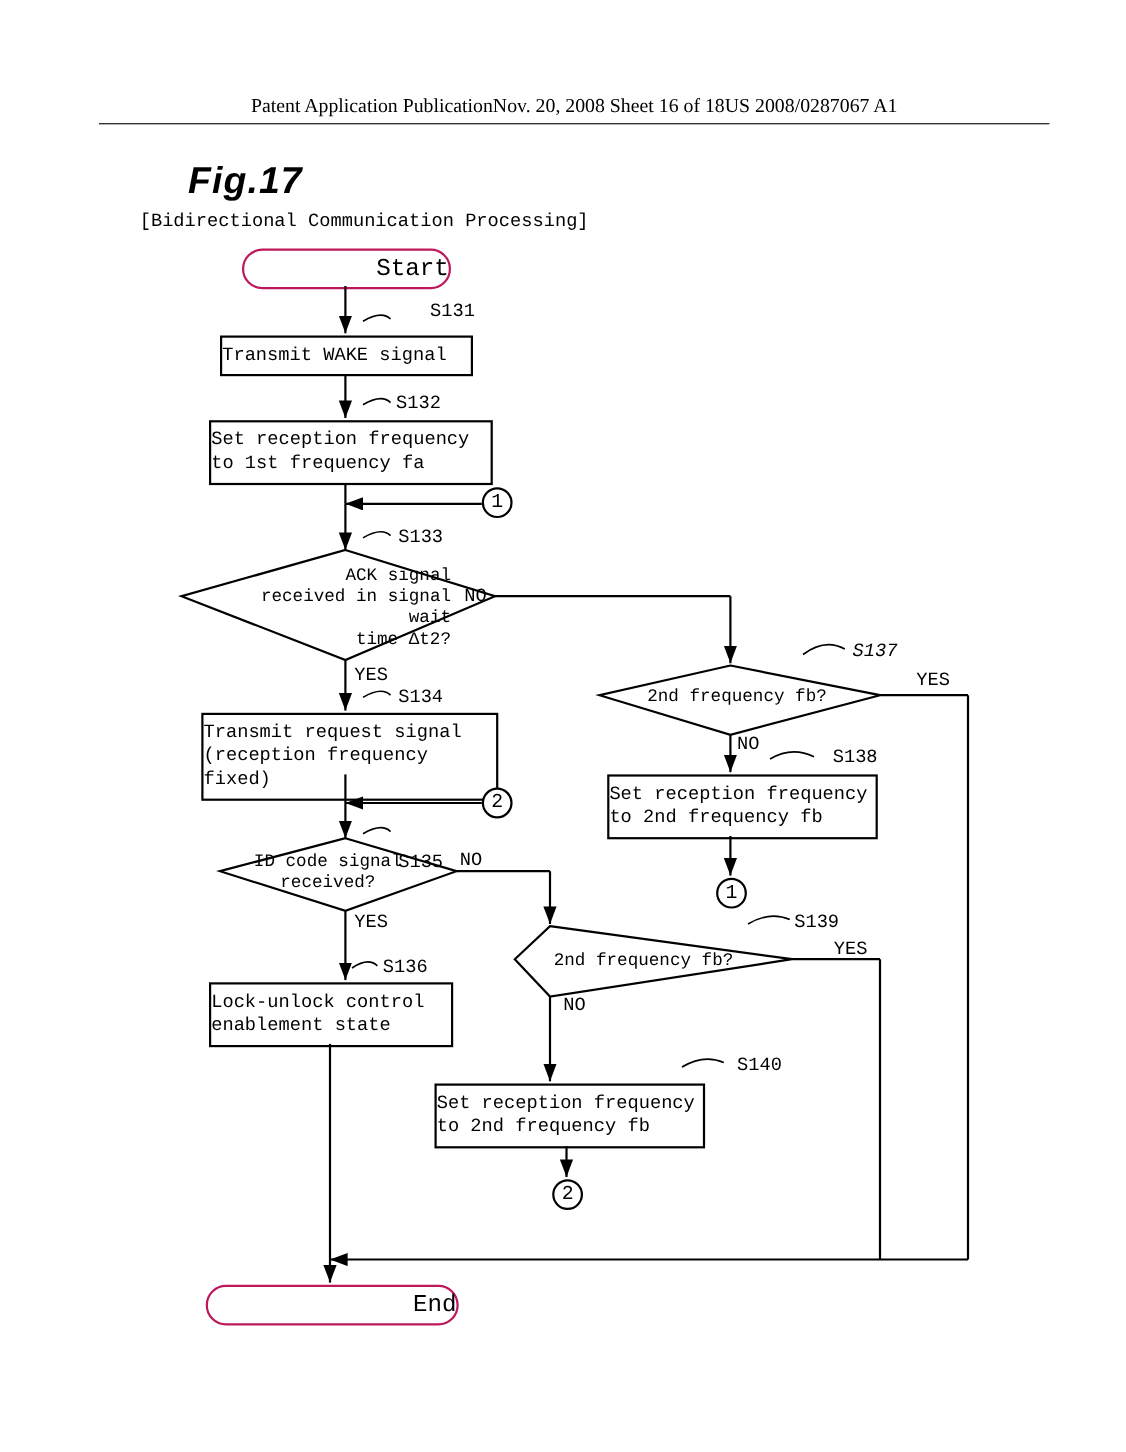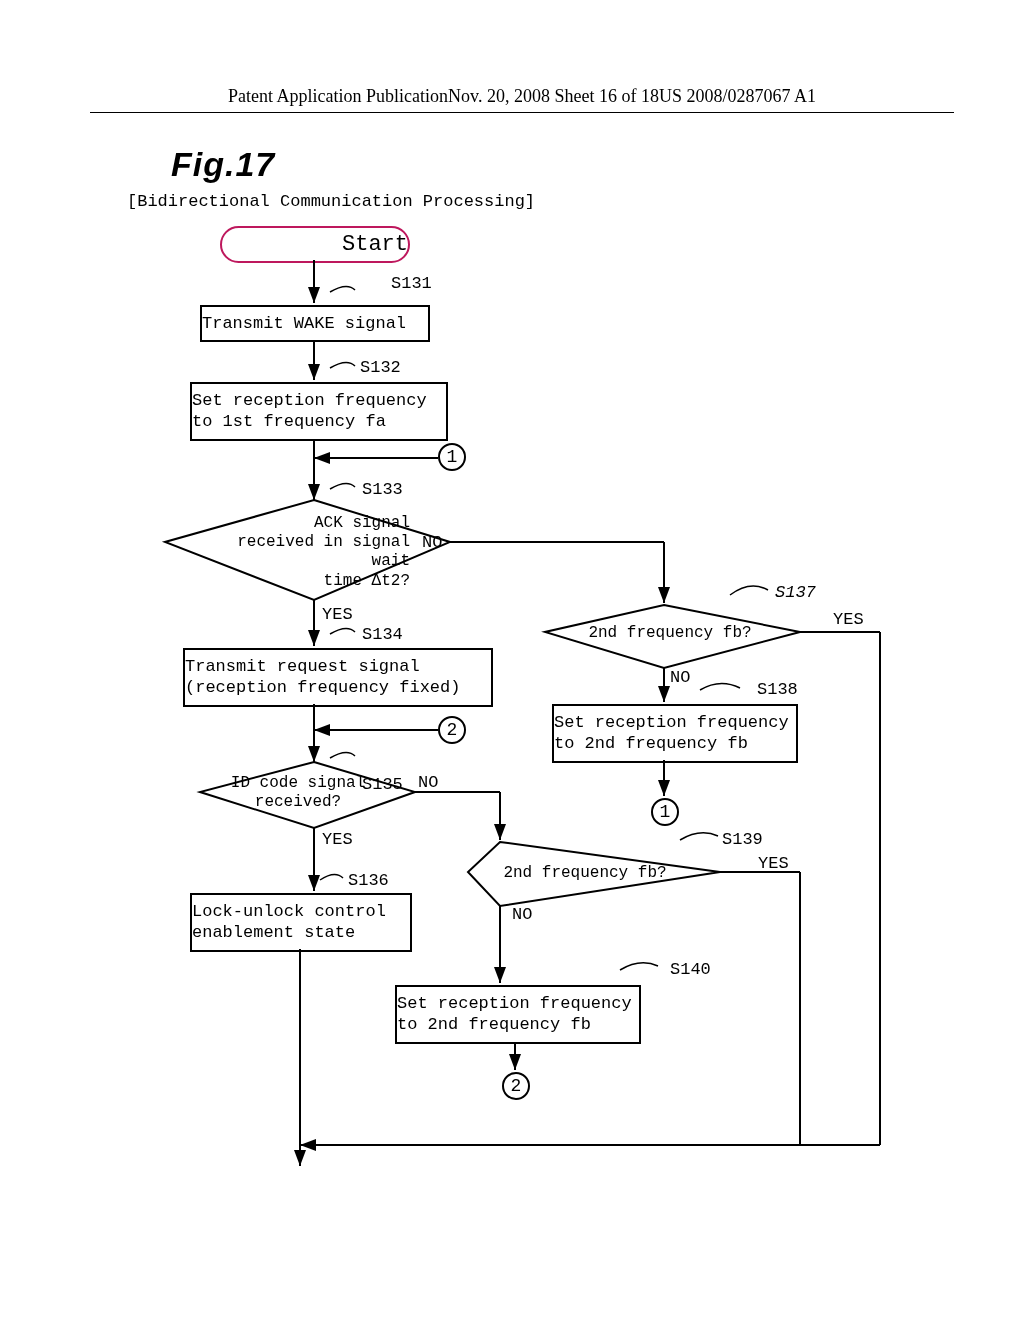--- a/index.html
+++ b/index.html
@@ -116,21 +116,21 @@
   <div class="label" style="left:362px; top:480px;">S133</div>
   <div class="label" style="left:422px; top:533px;">NO</div>
   <div class="label" style="left:322px; top:605px;">YES</div>
   <div style="position:absolute; left:190px; top:514px; width:220px; text-align:right; font-size:16px; line-height:1.2;">
     <span>ACK signal</span><br>
     <span>received in signal wait</span><br>
     <span>time Δt2?</span>
   </div>
 
   <div class="label" style="left:362px; top:625px;">S134</div>
-  <div class="process" style="left:183px; top:648px; width:310px;">
+  <div class="process" style="left:183px; top:648px; width:270px;">
     <span>Transmit request signal</span><br>
     <span>(reception frequency fixed)</span>
   </div>
 
   <div class="conn" style="left:438px; top:716px;">
     <span>2</span>
   </div>
 
   <div class="label" style="left:362px; top:750px;margin-top:25px;">S135</div>
   <div class="label" style="left:418px; top:773px;">NO</div>
@@ -173,20 +173,23 @@
   <div class="label" style="left:670px; top:960px;">S140</div>
   <div class="process" style="left:395px; top:985px; width:246px;">
     <span>Set reception frequency</span><br>
     <span>to 2nd frequency fb</span>
   </div>
 
   <div class="conn" style="left:502px; top:1072px;">
     <span>2</span>
   </div>
 
+  <div class="terminal" style="left:187px; top:1168px; width:230px;">
+    <span>End</span>
+  </div>
 
   <svg>
     <defs>
       <marker id="arrow" markerWidth="10" markerHeight="10" refX="8" refY="3" orient="auto">
         <path d="M0,0 L8,3 L0,6 Z" class="arrowhead"></path>
       </marker>
     </defs>
 
     <line x1="314" y1="260" x2="314" y2="303" stroke="#000" stroke-width="2" marker-end="url(#arrow)"></line>
     <path d="M330,292 Q347,282 355,290" stroke="#000" stroke-width="1.5" fill="none"></path>

